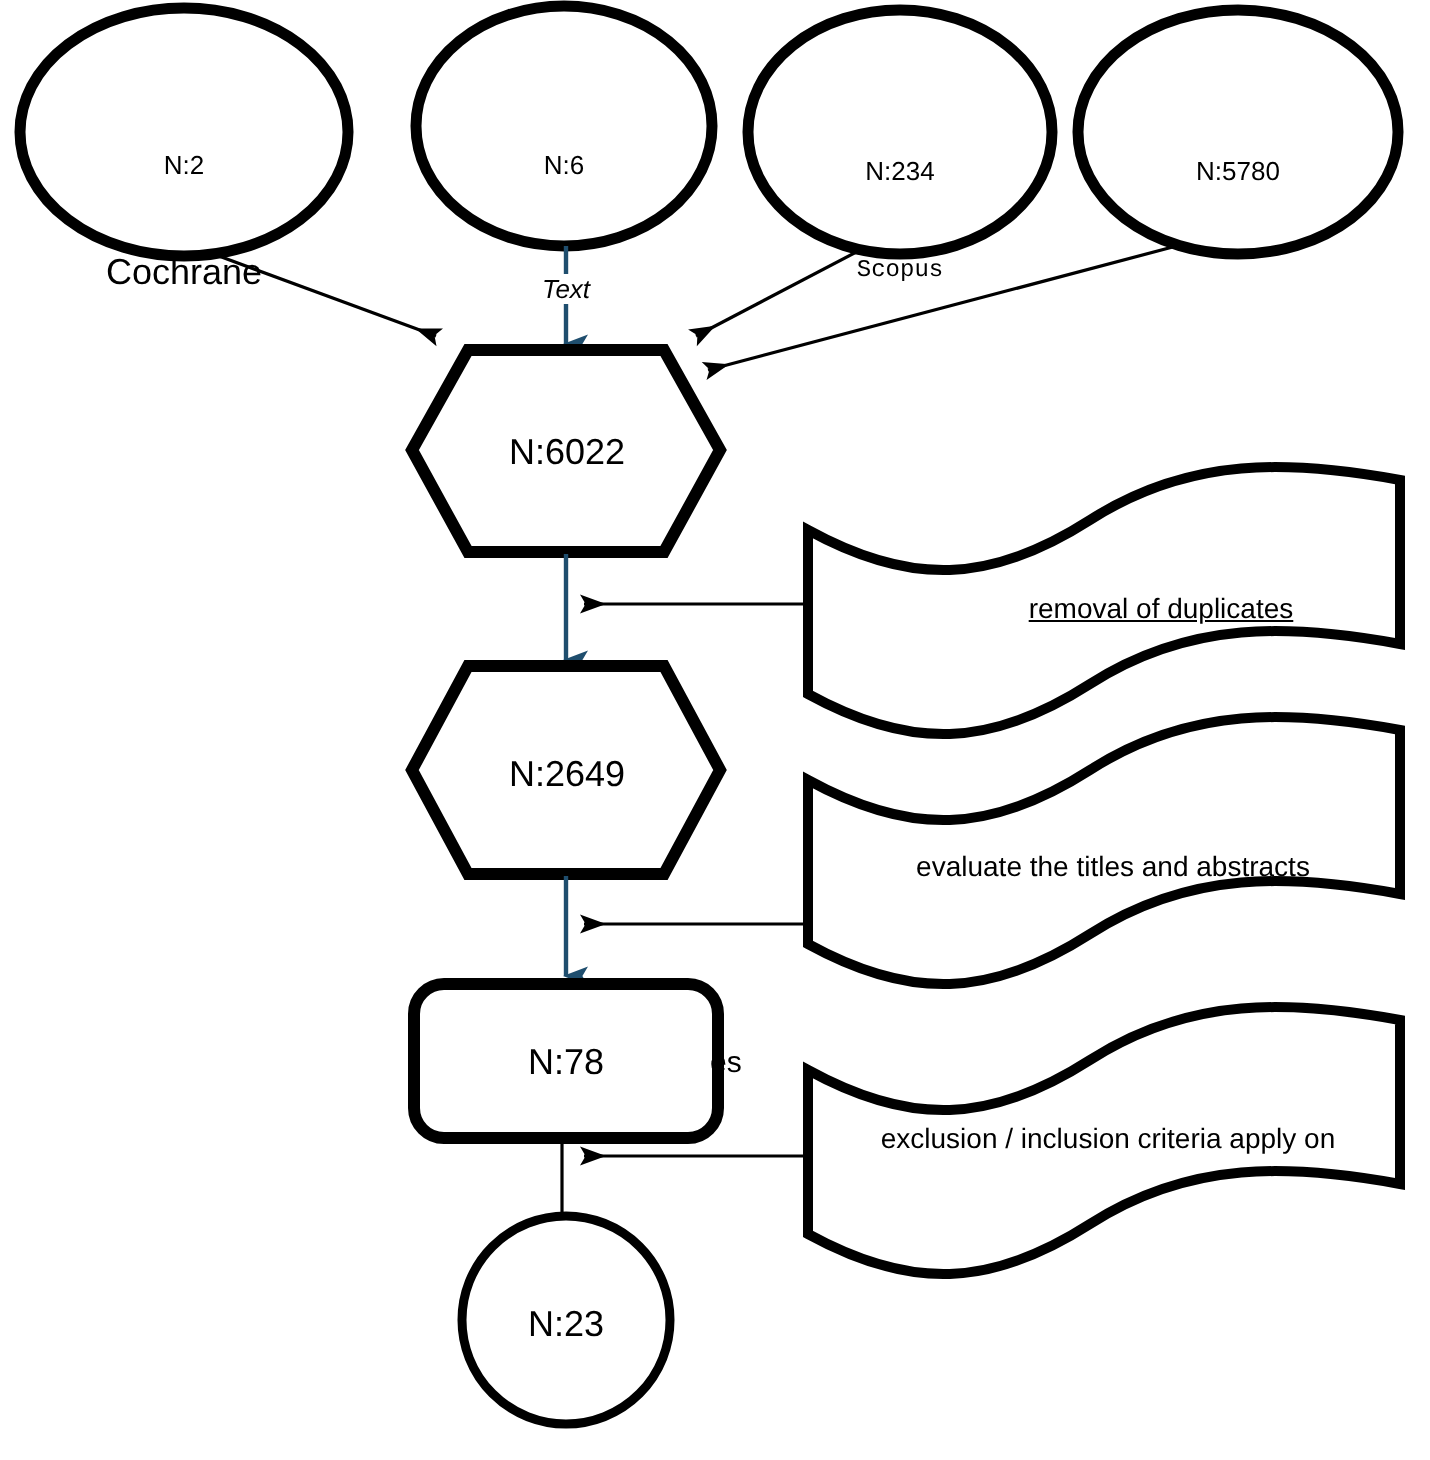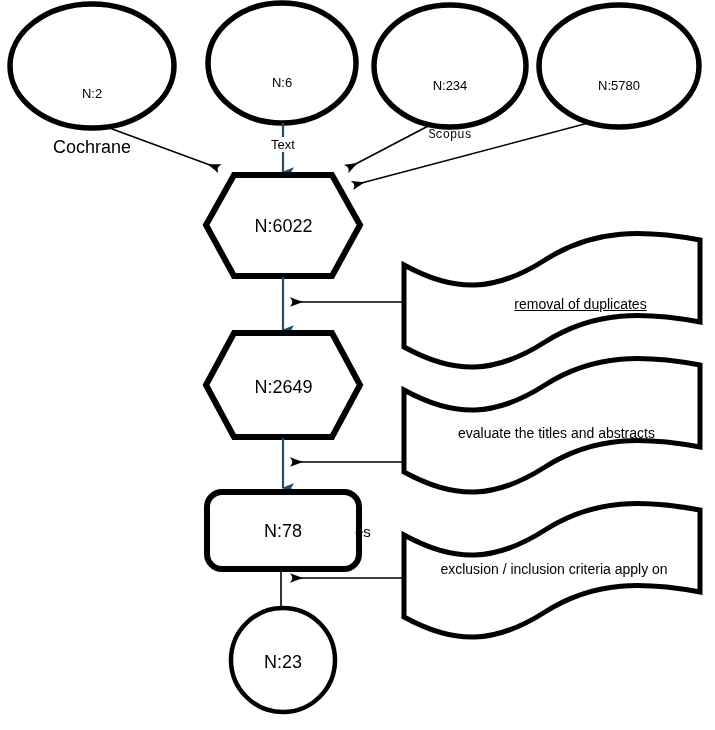--- a/index.html
+++ b/index.html
@@ -137,39 +137,39 @@
     <path d="M404,535
              C455,563 495,562 545,530
              C595,498 645,500 700,510
              L700,592
              C645,582 595,580 545,612
              C495,644 455,645 404,617
              Z" fill="#ffffff" stroke="#000000" stroke-width="5"></path>
     <path d="M404,578 L292,578" fill="none" stroke="#000000" stroke-width="1.5" marker-end="url(#arrowBlack)"></path>
   </svg>
 
-  <div class="node-label" style="left:12px; top:51px; width:160px;">
+  <div class="node-label" style="left:12px; top:40px; width:160px;">
     <span class="src-num">N:2</span>
     <span class="src-name-sans">Cochrane</span>
   </div>
 
   <div class="node-label" style="left:207px; top:40px; width:150px;">
     <span class="src-num">N:6</span>
   </div>
 
   <div class="node-label" style="left:376px; top:43px; width:148px;text-align:center;">
     <span class="src-num">N:234</span>
     <span class="src-name-serif">Scopus</span>
   </div>
 
   <div class="node-label" style="left:539px; top:43px; width:160px;">
     <span class="src-num">N:5780</span>
   </div>
 
-  <div class="edge-label" style="position:absolute; left:243px; top:137px; width:80px; text-align:center;">Text</div>
+  <div class="edge-label" style="position:absolute; left:243px; top:137px; width:80px; text-align:center;font-style:italic;">Text</div>
 
   <div class="node-label count-label" style="left:206px; top:216px; width:155px;">N:6022</div>
 
   <div class="node-label count-label" style="left:206px; top:377px; width:155px;">N:2649</div>
 
   <div class="node-label count-label" style="left:207px; top:521px; width:152px;">N:78</div>
 
   <div class="node-label count-label" style="left:231px; top:652px; width:104px;">N:23</div>
 
   <div class="clipped-label" style="left:355px; top:523px;">es</div>

